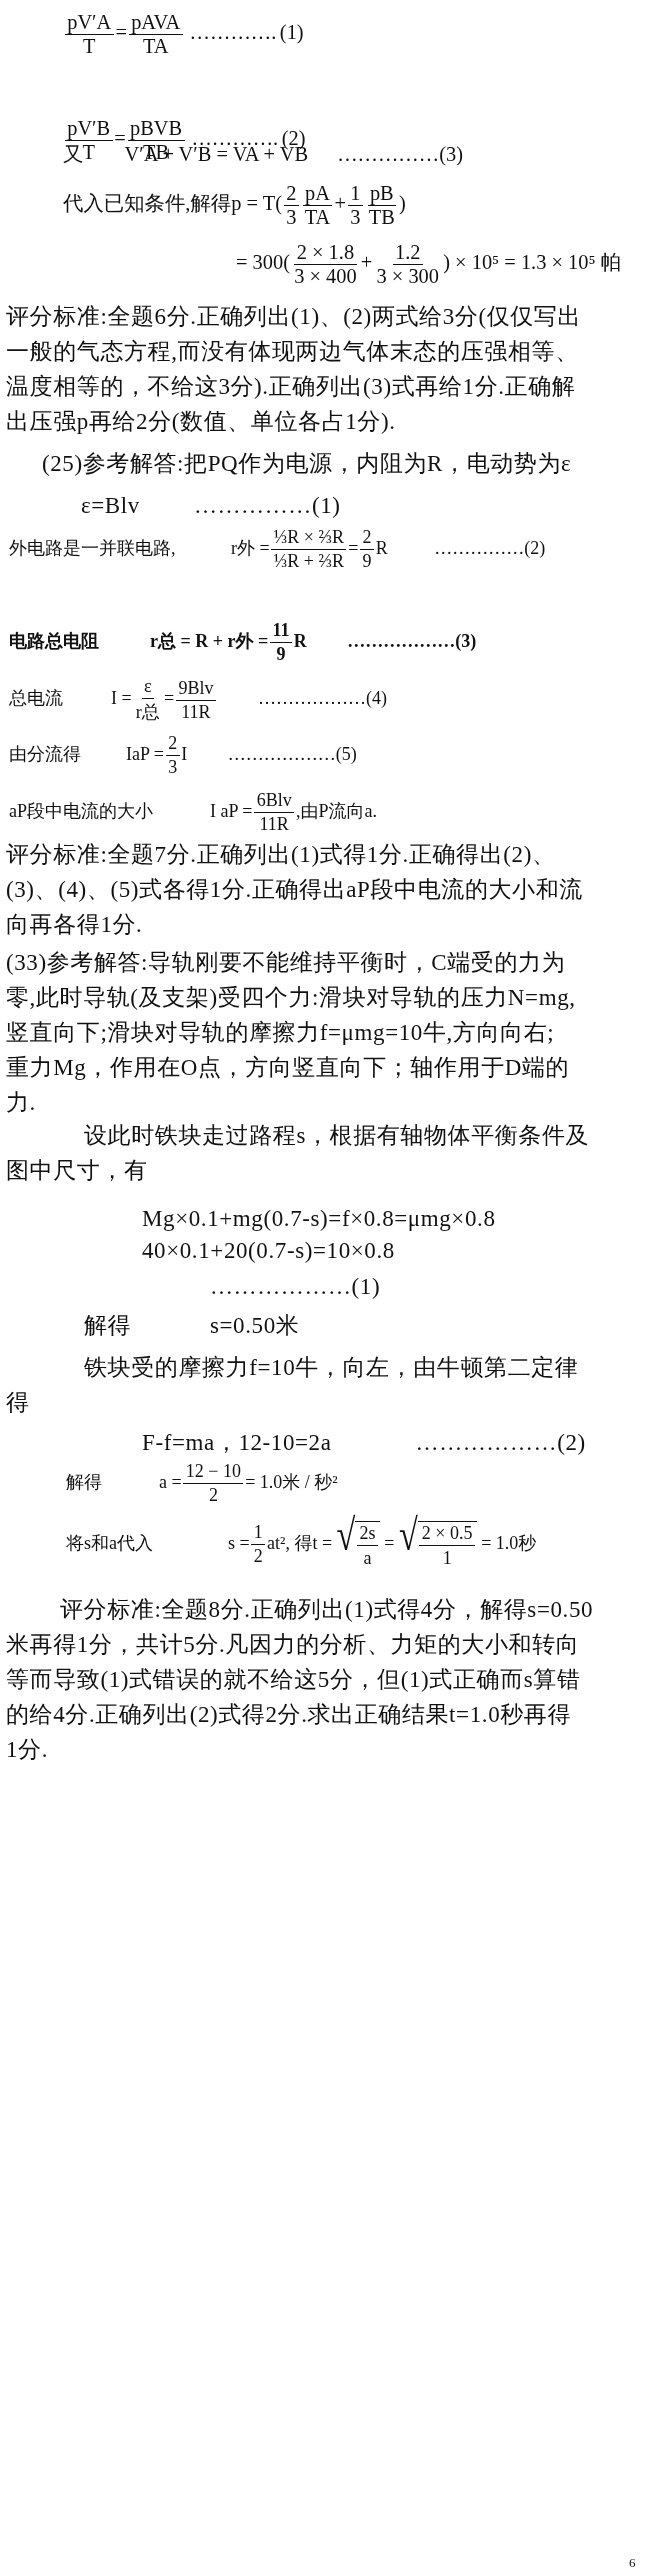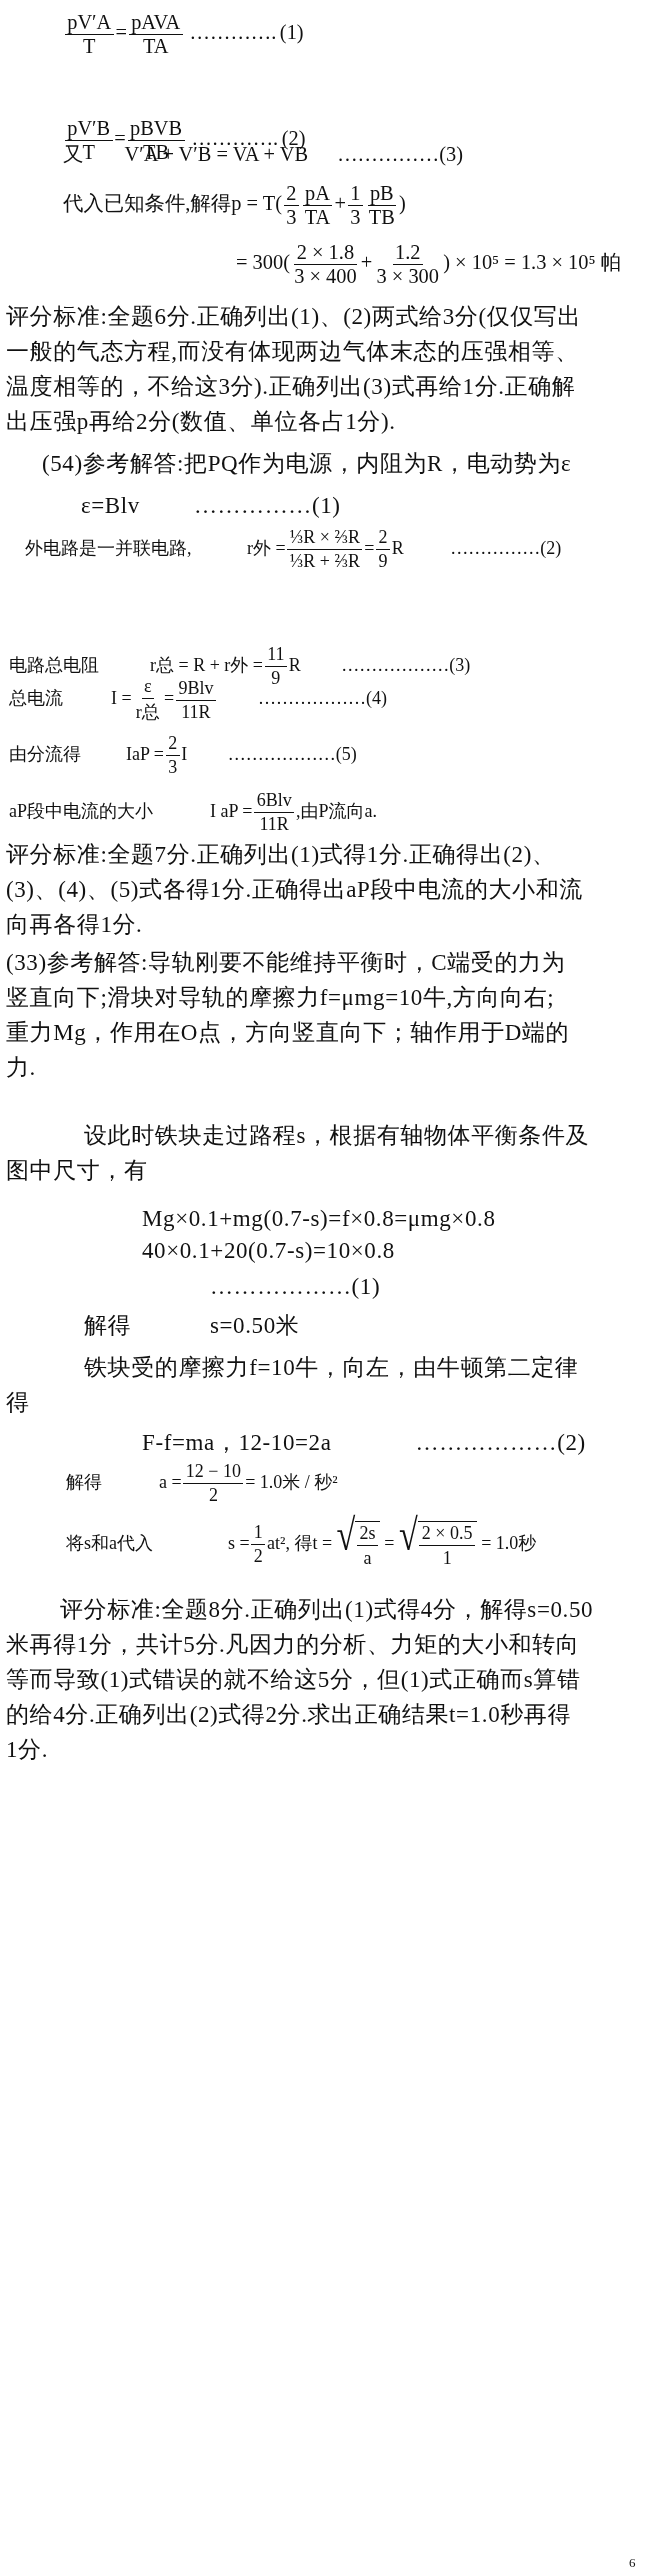--- a/index.html
+++ b/index.html
@@ -70,35 +70,35 @@
       <span class="den">3 × 300</span>
     </span><span>) × 10⁵ = 1.3 × 10⁵ 帕</span>
 </div>
 <div class="abs para" style="left:6px; top:299px;">
   <div>评分标准:全题6分.正确列出(1)、(2)两式给3分(仅仅写出</div>
   <div>一般的气态方程,而没有体现两边气体末态的压强相等、</div>
   <div>温度相等的，不给这3分).正确列出(3)式再给1分.正确解</div>
   <div>出压强p再给2分(数值、单位各占1分).</div>
 </div>
 
-<div class="abs para" style="left:42px; top:446px;">(54)参考解答:把PQ作为电源，内阻为R，电动势为ε</div>
+<div class="abs para" style="left:42px; top:446px;">(25)参考解答:把PQ作为电源，内阻为R，电动势为ε</div>
 <div class="abs para" style="left:81px; top:488px;">
   <span style="margin-right:54px;">ε=Blv</span><span>……………</span><span>(1)</span>
 </div>
-<div class="abs small" style="left:25px; top:527px;">
+<div class="abs small" style="left:9px; top:527px;">
   <span style="display:inline-block; width:222px;">外电路是一并联电路,</span><span>r外 =</span><span class="frac">
       <span class="num">⅓R × ⅔R</span>
       <span class="den">⅓R + ⅔R</span>
     </span>=<span class="frac">
       <span class="num">2</span>
       <span class="den">9</span>
     </span><span>R</span>
   <span style="margin-left:42px;">……………</span><span>(2)</span>
 </div>
-<div class="abs small" style="left:9px; top:644px;">
+<div class="abs small" style="left:9px; top:620px;font-weight:bold;">
   <span style="display:inline-block; width:141px;">电路总电阻</span><span>r总 = R + r外 =</span><span class="frac">
       <span class="num">11</span>
       <span class="den">9</span>
     </span><span>R</span>
   <span style="margin-left:36px;">………………</span><span>(3)</span>
 </div>
 <div class="abs small" style="left:9px; top:676px;">
   <span style="display:inline-block; width:102px;">总电流</span><span>I =</span><span class="frac">
       <span class="num">ε</span>
       <span class="den">r总</span>
@@ -122,20 +122,21 @@
     </span><span>,由P流向a.</span>
 </div>
 <div class="abs para" style="left:6px; top:837px;">
   <div>评分标准:全题7分.正确列出(1)式得1分.正确得出(2)、</div>
   <div>(3)、(4)、(5)式各得1分.正确得出aP段中电流的大小和流</div>
   <div>向再各得1分.</div>
 </div>
 
 <div class="abs para" style="left:6px; top:945px;">
   <div>(33)参考解答:导轨刚要不能维持平衡时，C端受的力为</div>
+  <div>零,此时导轨(及支架)受四个力:滑块对导轨的压力N=mg,</div>
   <div>竖直向下;滑块对导轨的摩擦力f=μmg=10牛,方向向右;</div>
   <div>重力Mg，作用在O点，方向竖直向下；轴作用于D端的</div>
   <div>力.</div>
 </div>
 <div class="abs para" style="left:6px; top:1118px;">
   <div style="padding-left:78px;">设此时铁块走过路程s，根据有轴物体平衡条件及</div>
   <div>图中尺寸，有</div>
 </div>
 <div class="abs para" style="left:142px; top:1201px;">Mg×0.1+mg(0.7-s)=f×0.8=μmg×0.8</div>
 <div class="abs para" style="left:142px; top:1233px;">40×0.1+20(0.7-s)=10×0.8</div>

